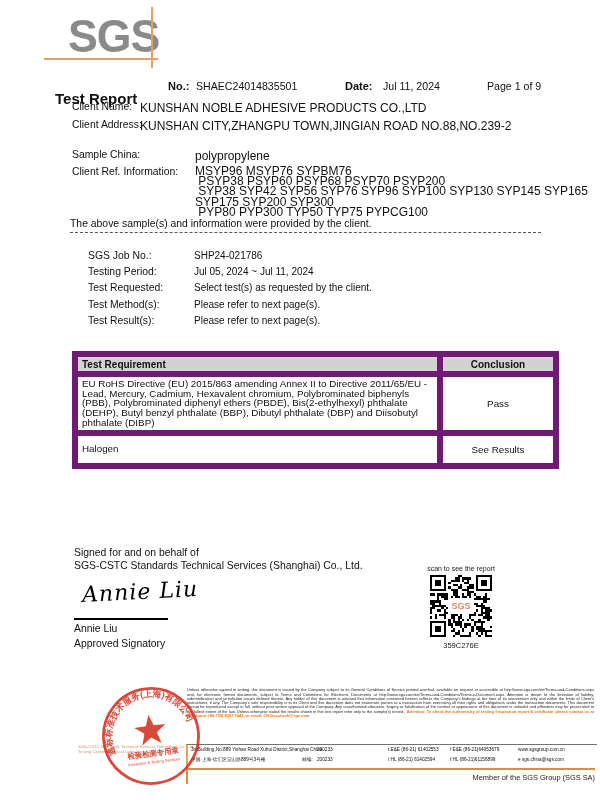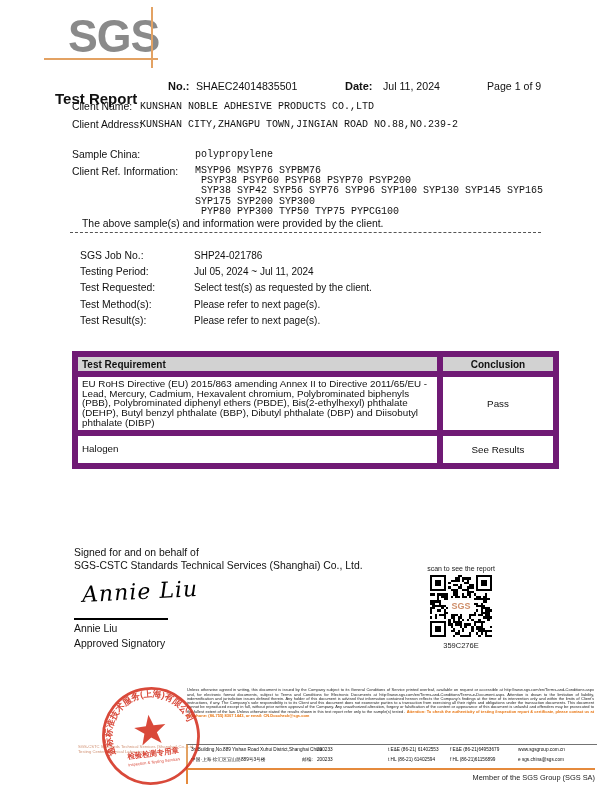--- a/index.html
+++ b/index.html
@@ -15,26 +15,26 @@
     color:#8a8a8a;letter-spacing:-1px;line-height:1;transform:scaleX(.95);transform-origin:0 0;
   }
   .logo-hline{position:absolute;left:44px;top:58px;width:114px;height:2.2px;background:#e3a263;}
   .logo-vline{position:absolute;left:151px;top:7px;width:2.2px;height:61px;background:#e3a263;}
   
   .h-title{position:absolute;left:55px;top:90px;font-size:15px;font-weight:bold;}
   .h-lab{font-weight:bold;font-size:11px;}
   .h-val{font-size:10.6px;}
   
   .lab{font-size:10.4px;}
-  .val{font-size:10px;white-space:pre;font-family:Liberation Mono, monospace;}
+  .val{font-size:12px;white-space:pre;}
   
   .dash{position:absolute;left:70px;top:232px;width:471px;border-top:1px dashed #555;}
   
   .det-row{position:relative;height:16.2px;}
-  .det-lab{position:absolute;left:8px;font-size:10.4px;}
+  .det-lab{position:absolute;left:16px;font-size:10.4px;}
   .det-val{position:absolute;left:122px;font-size:10px;white-space:pre;}
   
   table.results{
     position:absolute;left:72px;top:351px;width:457px;border-collapse:collapse;
     font-size:9.8px;table-layout:fixed;
   }
   table.results th,table.results td{border:6px solid #701a75;vertical-align:middle;}
   table.results th{background:#d2d2d2;font-size:10px;padding:1px 4px;height:12px;}
   th.req{text-align:left;width:351px;}
   th.con{text-align:center;width:102px;}
@@ -106,21 +106,21 @@
   <span class="abs lab" style="left:72px;top:148.5px;">Sample China:</span>
   <span class="abs val" style="left:195px;top:148.5px;">polypropylene</span>
   <span class="abs lab" style="left:72px;top:165.5px;">Client Ref. Information:</span>
   <div class="abs" style="left:195px;top:165.5px;line-height:10.45px;">
     <div class="val" style="position:static;">MSYP96 MSYP76 SYPBM76</div>
     <div class="val" style="position:static;"> PSYP38 PSYP60 PSYP68 PSYP70 PSYP200</div>
     <div class="val" style="position:static;"> SYP38 SYP42 SYP56 SYP76 SYP96 SYP100 SYP130 SYP145 SYP165</div>
     <div class="val" style="position:static;">SYP175 SYP200 SYP300</div>
     <div class="val" style="position:static;"> PYP80 PYP300 TYP50 TYP75 PYPCG100</div>
   </div>
-  <span class="abs lab" style="left:70px;top:217.5px;margin-left:12px;">The above sample(s) and information were provided by the client.</span>
+  <span class="abs lab" style="left:70px;top:217.5px;">The above sample(s) and information were provided by the client.</span>
 
   <div class="dash"></div>
 
   <div class="abs" style="left:72px;top:250px;width:460px;">
     <div class="det-row">
       <span class="det-lab">SGS Job No.:</span>
       <span class="det-val">SHP24-021786</span>
     </div>
     <div class="det-row">
       <span class="det-lab">Testing Period:</span>

